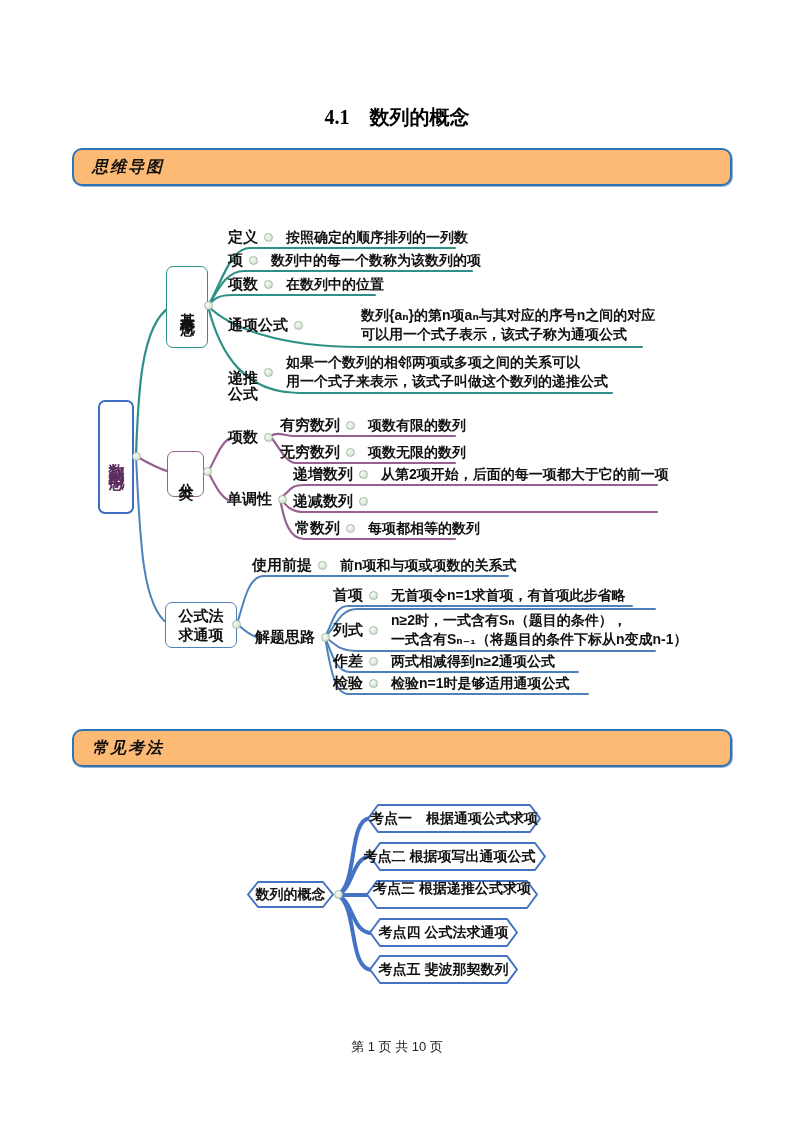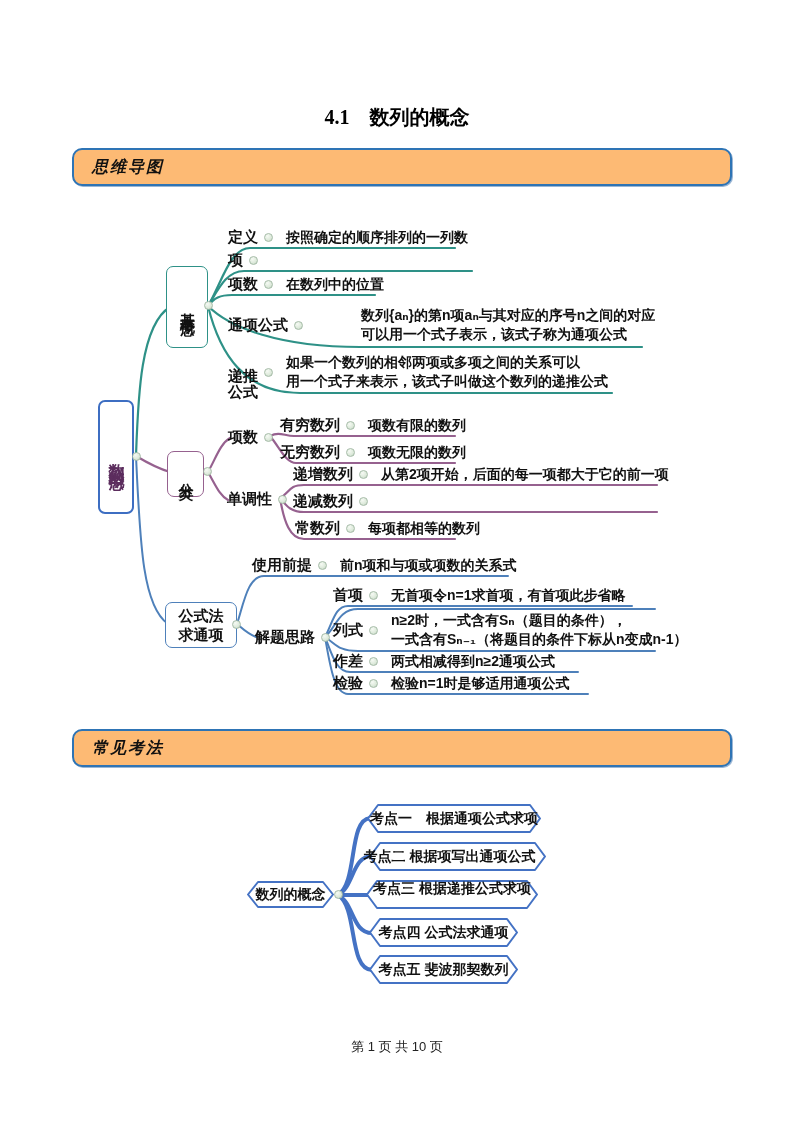--- a/index.html
+++ b/index.html
@@ -44,21 +44,21 @@
     width:9px; height:9px; border-radius:50%;
     background:radial-gradient(circle at 35% 30%, #f6faf4, #dce9da 60%, #b9ccb9);
     border:1px solid #a6bca8; flex:0 0 auto;
   }
   .dot-abs { position:absolute; }
 
   .row {
     position:absolute; display:flex; align-items:center; gap:6px;
     white-space:nowrap;
   }
-  .row .lbl  { font-weight:bold; font-size:15px; color:#111;font-family:Liberation Mono, monospace; }
+  .row .lbl  { font-weight:bold; font-size:15px; color:#111; }
   .row .desc { font-weight:bold; font-size:14px; color:#111; margin-left:7px; }
   .row .desc.two { white-space:normal; line-height:19px; }
   .row .lbl.two { white-space:normal; line-height:16px; text-align:left;margin-top:28px; }
 
   .exam-label {
     position:absolute; display:flex; align-items:center; justify-content:center;
     font-weight:bold; font-size:14px; color:#111; white-space:nowrap;
   }
   .page-footer {
     position:absolute; left:0; top:1038px; width:794px; text-align:center;
@@ -127,20 +127,21 @@
   <span class="dot dot-abs" style="left:152px; top:410px"></span>
 
   <div class="row" style="left:148px; top:18px">
     <span class="lbl">定义</span>
     <span class="dot"></span>
     <span class="desc">按照确定的顺序排列的一列数</span>
   </div>
   <div class="row" style="left:148px; top:41px">
     <span class="lbl">项</span>
     <span class="dot"></span>
+    <span class="desc">数列中的每一个数称为该数列的项</span>
   </div>
   <div class="row" style="left:148px; top:65px">
     <span class="lbl">项数</span>
     <span class="dot"></span>
     <span class="desc">在数列中的位置</span>
   </div>
   <div class="row" style="left:148px; top:95px; height:40px">
     <span class="lbl">通项公式</span>
     <span class="dot"></span>
     <span class="desc two" style="margin-left:52px"><span>数列{aₙ}的第n项aₙ与其对应的序号n之间的对应</span><br><span>可以用一个式子表示，该式子称为通项公式</span></span>

